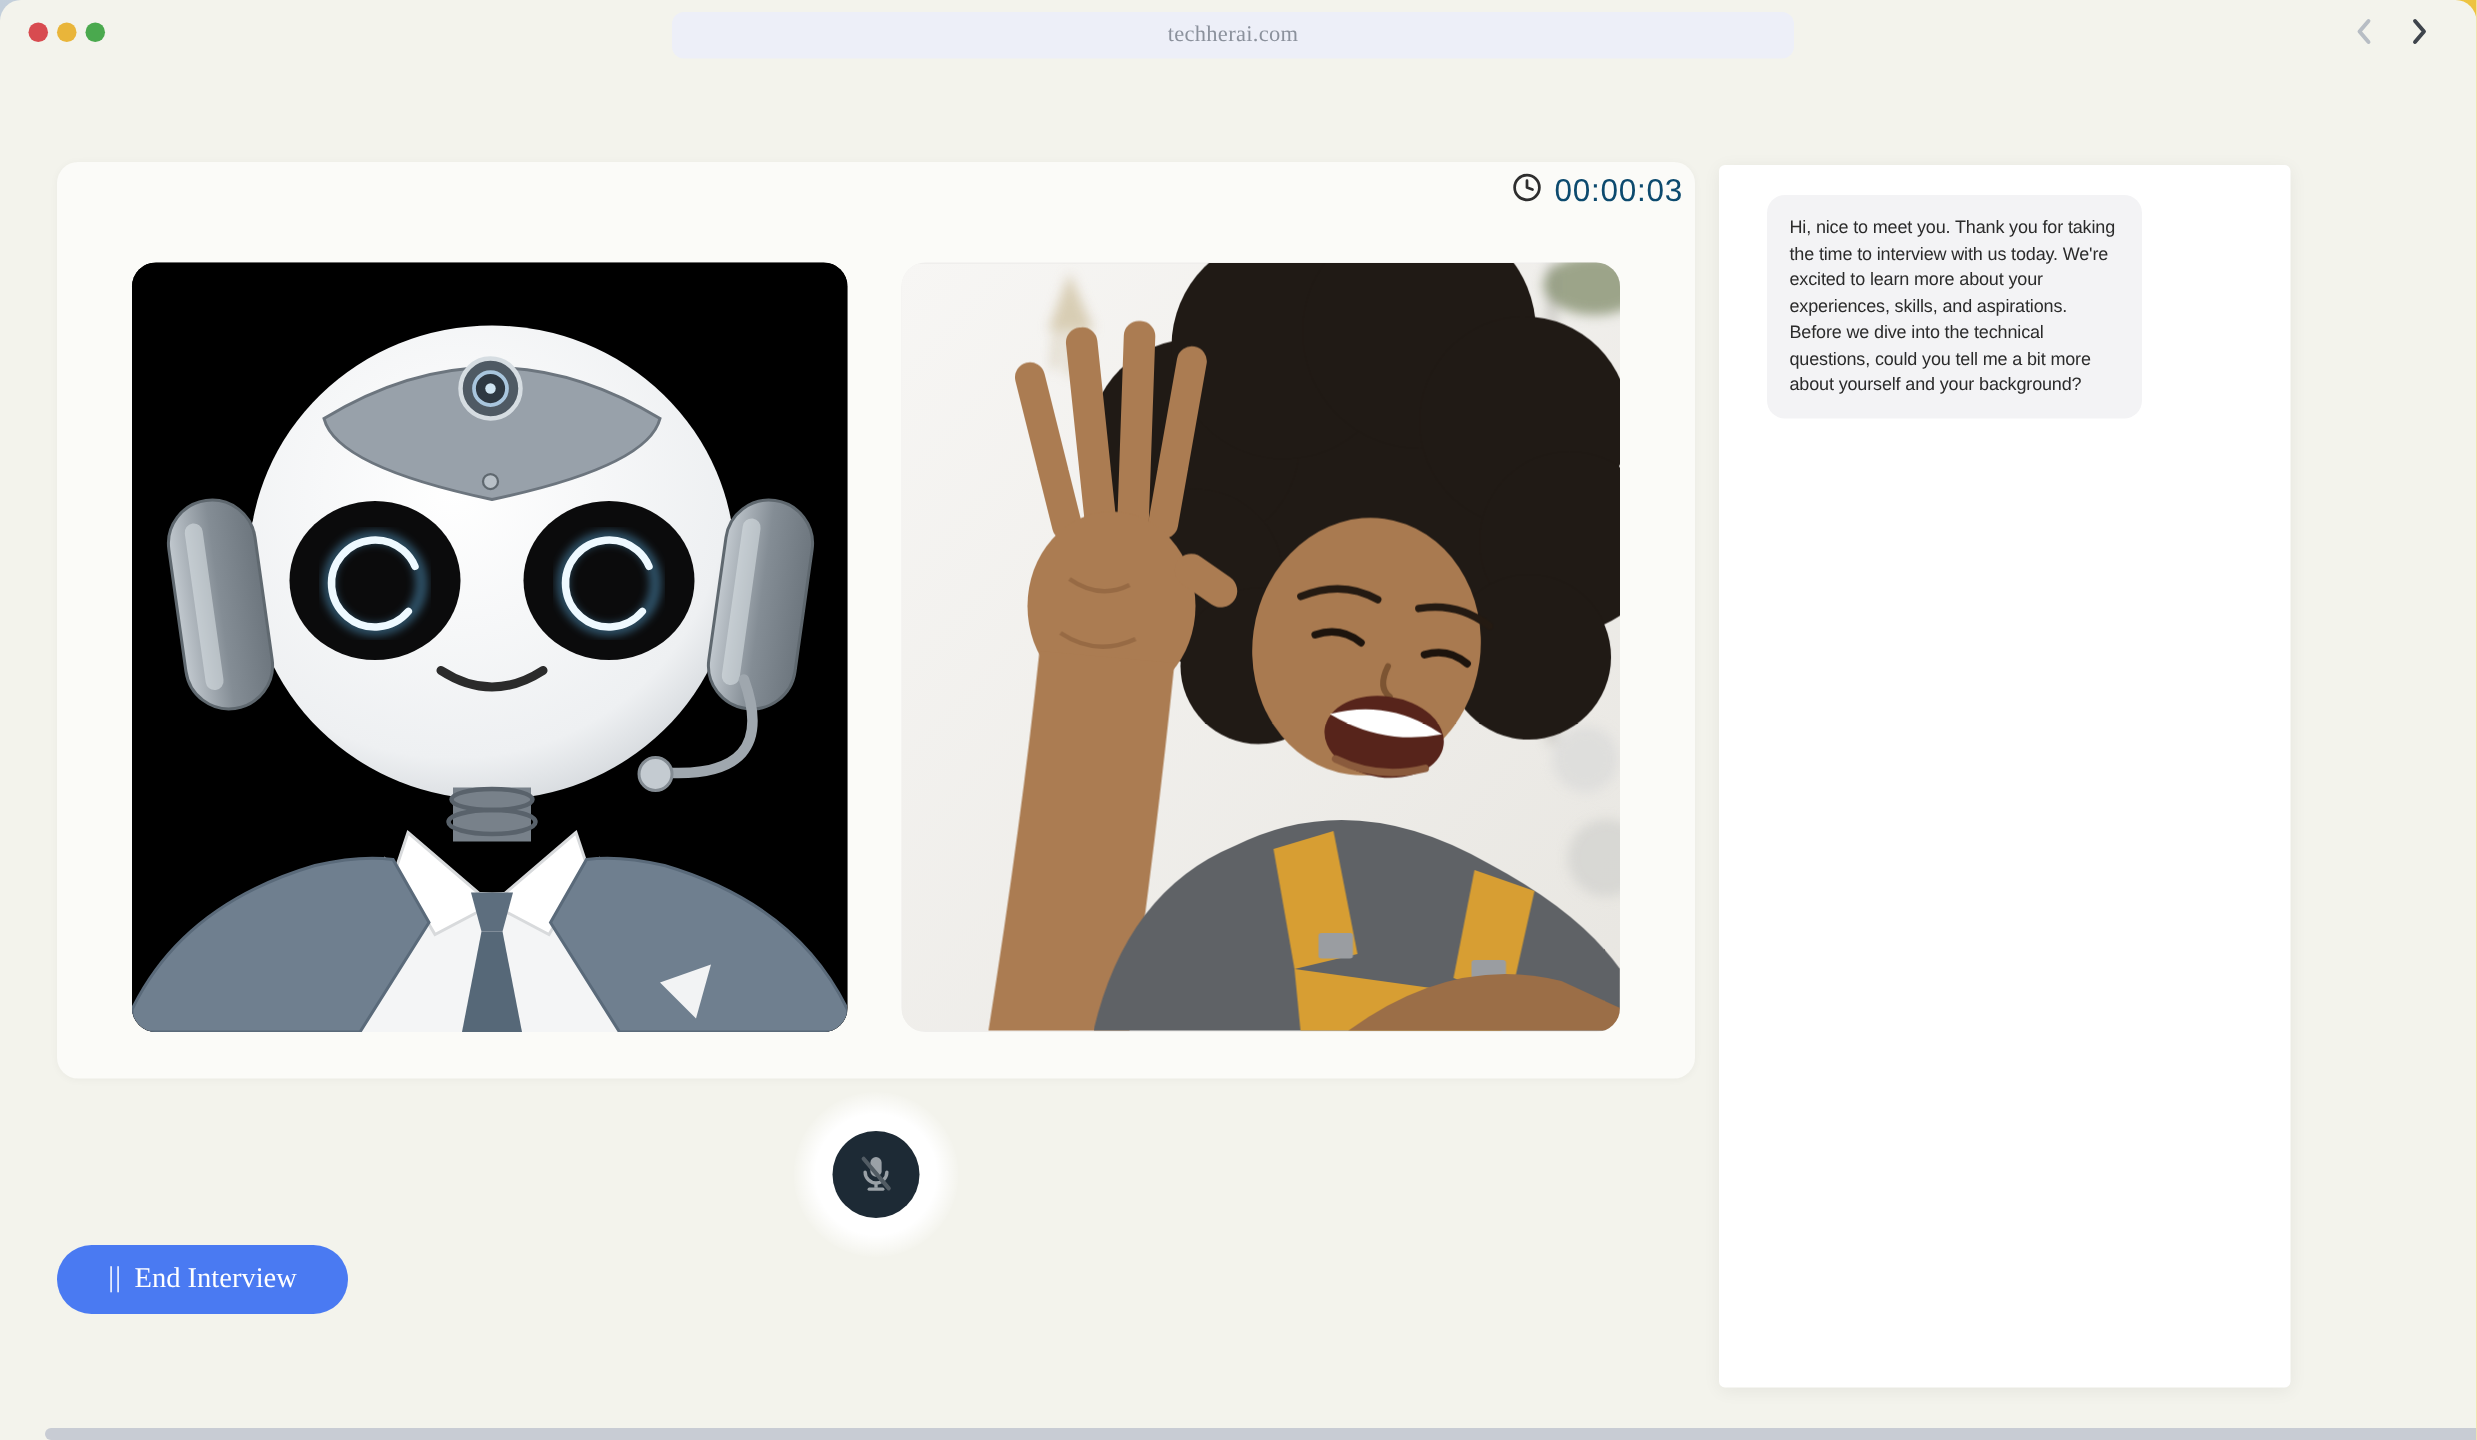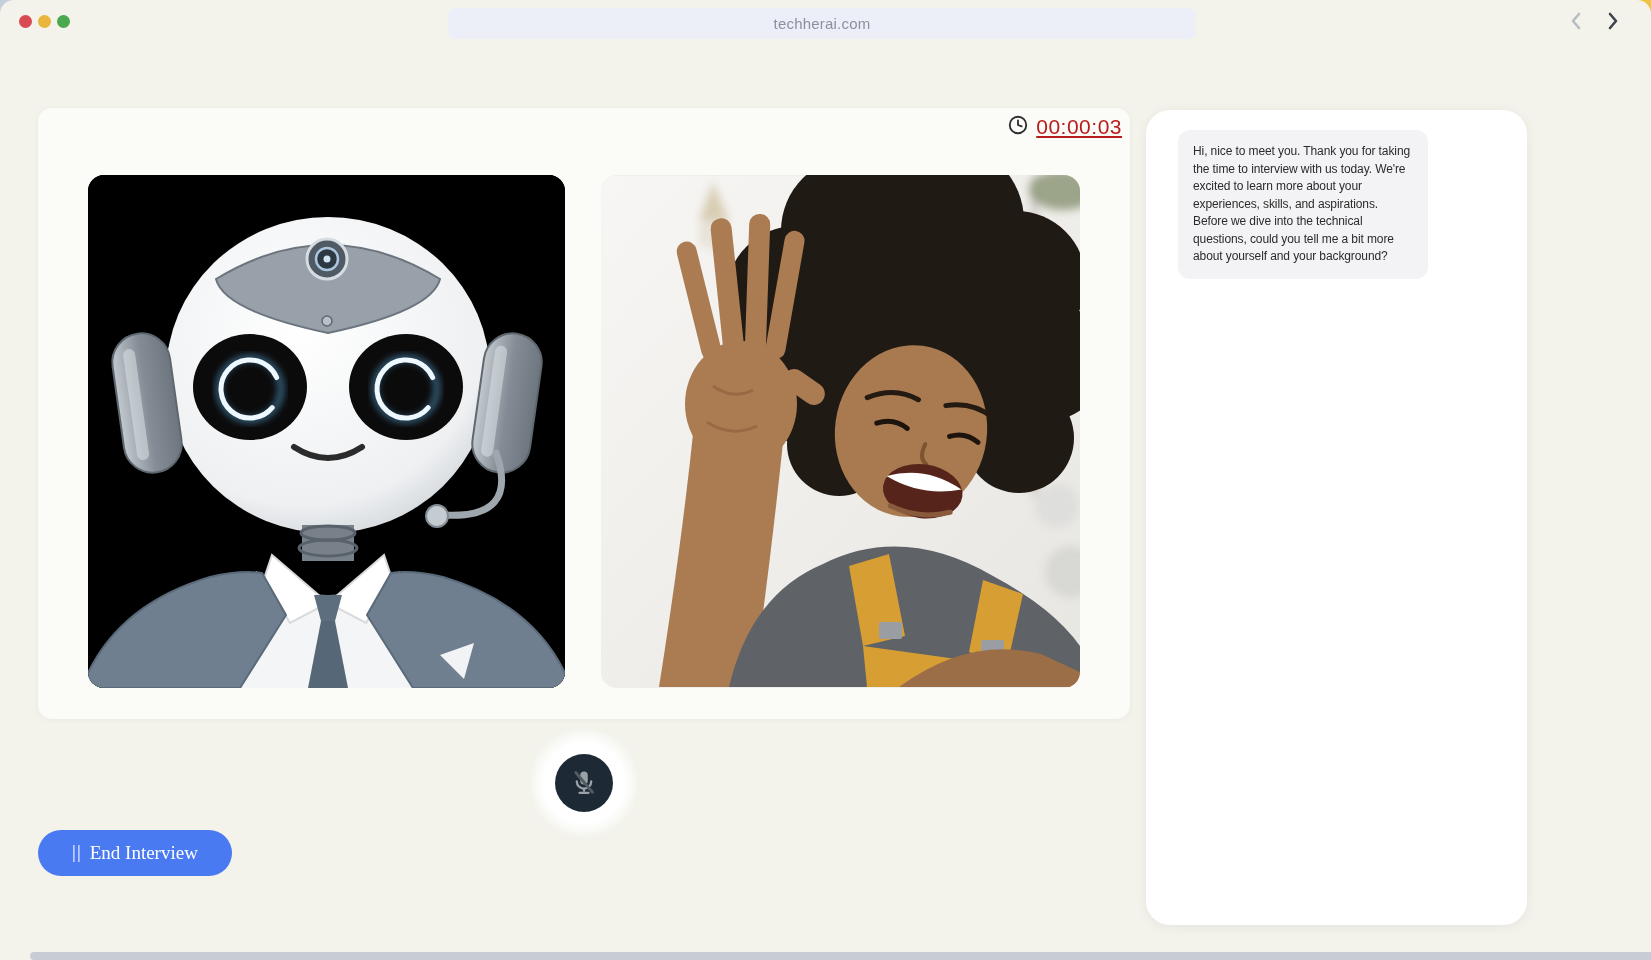--- a/index.html
+++ b/index.html
@@ -6,48 +6,48 @@
   body{
     width:1651px;height:960px;position:relative;overflow:hidden;
     font-family:"Liberation Sans", sans-serif;
     background:linear-gradient(90deg,#c3cfdb 0%,#e6e6df 25%,#e6e6df 75%,#edc33f 100%);
   }
   .window{
     position:absolute;inset:0;background:#f3f3ec;
     border-radius:14px 14px 0 0;overflow:hidden;
   }
   
-  .titlebar{position:absolute;top:0;left:0;right:0;height:46px;}
+  .titlebar{position:absolute;top:0;left:0;right:0;height:46px;font-family:Liberation Serif, serif;}
   .traffic{position:absolute;top:15px;width:13px;height:13px;border-radius:50%;}
   .t-close{left:19px;background:#d84b50;}
   .t-min{left:38px;background:#e9b53a;}
   .t-zoom{left:57px;background:#4aa94e;}
   .addressbar{
     position:absolute;left:448px;top:8px;width:748px;height:31px;
     background:#edeff8;border-radius:8px;display:flex;align-items:center;justify-content:center;
   }
   .addressbar span{color:#8b919c;font-size:15px;letter-spacing:.2px;}
   .navbtn{position:absolute;top:9px;width:28px;height:28px;display:flex;align-items:center;justify-content:center;}
   .nav-back{left:1563px;}
   .nav-fwd{left:1598px;}
   
   .stage{
     position:absolute;left:38px;top:108px;width:1092px;height:611px;
     background:#fbfbf8;border-radius:14px;box-shadow:0 1px 6px rgba(0,0,0,.04);
   }
   .timer{position:absolute;top:6px;right:8px;display:flex;align-items:center;gap:7px;}
-  .timer .t-text{font-size:21px;color:#b91c1c;letter-spacing:.5px;text-decoration:underline;}
+  .timer .t-text{font-size:21px;color:#0c4a6e;letter-spacing:.5px;}
   .tile{position:absolute;top:67px;height:513px;border-radius:16px;overflow:hidden;}
   .tile-ai{left:50px;width:477px;background:#000;}
   .tile-user{left:563px;width:479px;background:#efeeec;}
   .tile svg{display:block;width:100%;height:100%;}
   
   .chat-panel{
     position:absolute;left:1146px;top:110px;width:381px;height:815px;
-    background:#ffffff;border-radius:24px;box-shadow:0 2px 12px rgba(0,0,0,.06);
+    background:#ffffff;border-radius:4px;box-shadow:0 2px 12px rgba(0,0,0,.06);
   }
   .bubble{
     position:absolute;left:32px;top:20px;width:250px;box-sizing:border-box;
     background:#f3f3f5;border-radius:12px;padding:13px 15px;
   }
   .bubble p{margin:0;font-size:12px;line-height:17.5px;color:#2b2b2b;letter-spacing:-.1px;}
   
   .mic-halo{
     position:absolute;left:529px;top:728px;width:110px;height:110px;border-radius:50%;
     background:radial-gradient(circle,#ffffff 52%,rgba(255,255,255,0) 72%);

